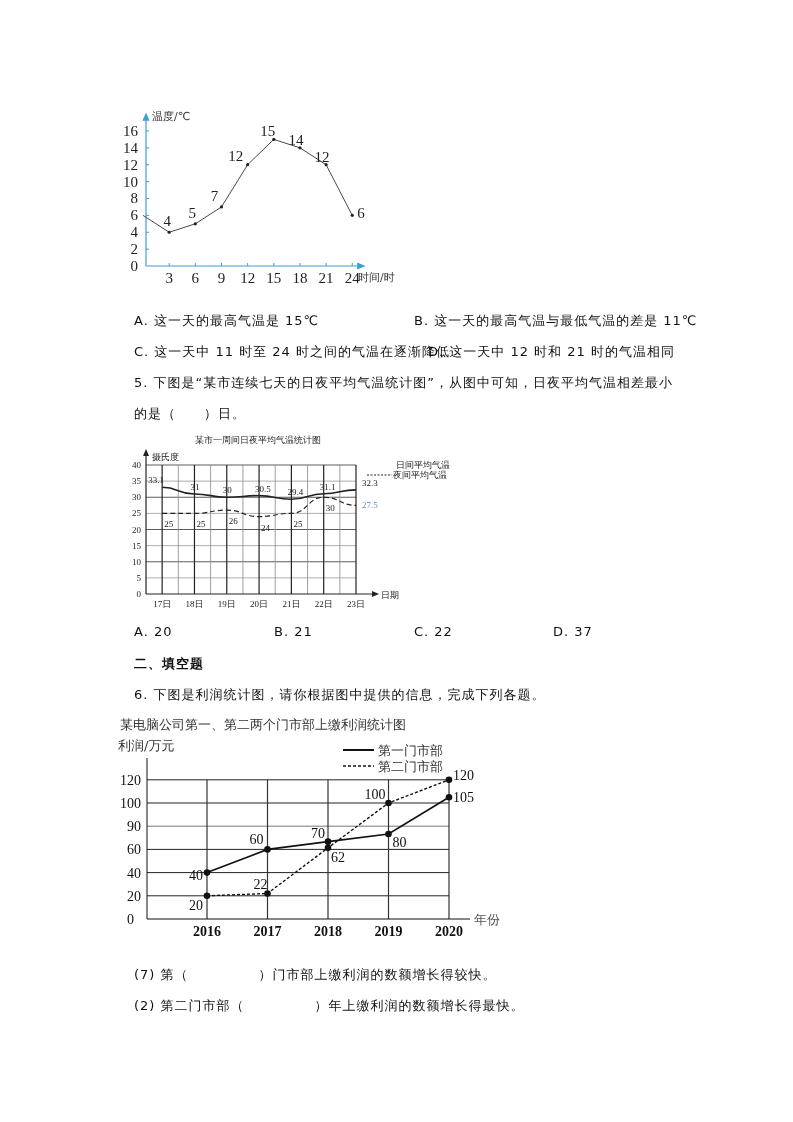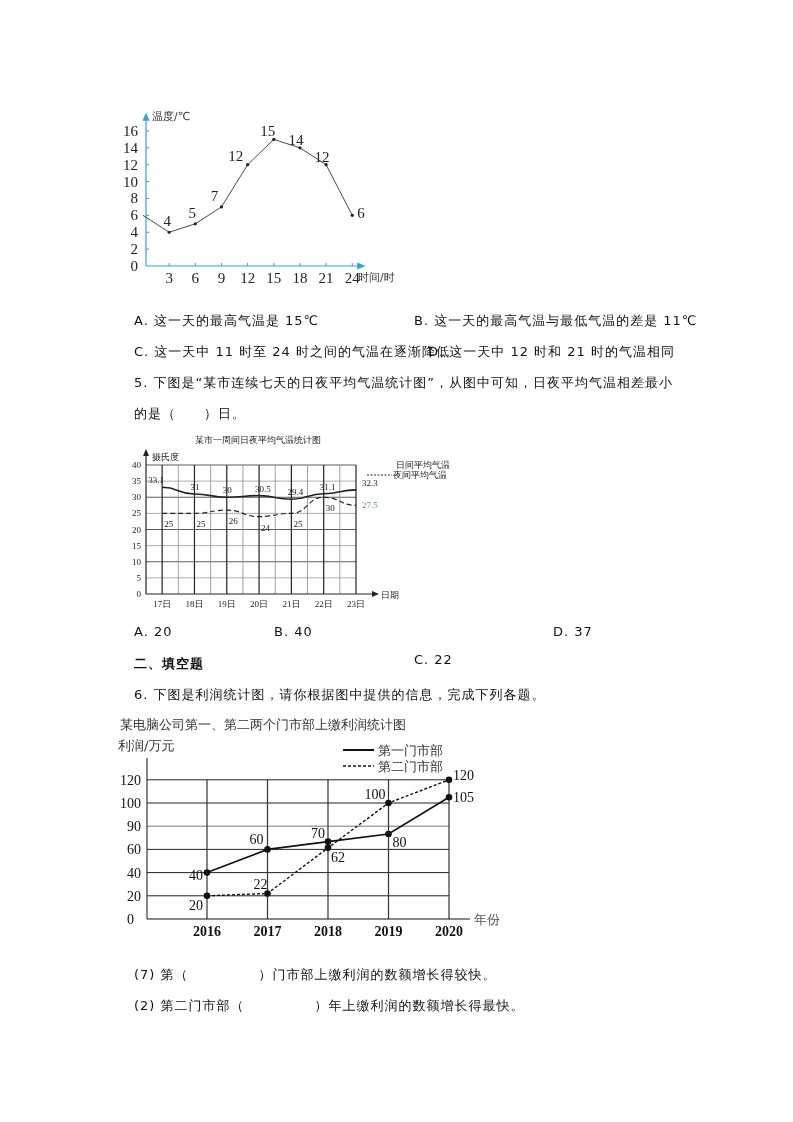--- a/index.html
+++ b/index.html
@@ -159,22 +159,22 @@
       <text x="362" y="508.3125" font-size="9" fill="#6a8ab8">27.5</text>
     </g>
   <g>
     <text class="sans" x="396" y="468" font-size="9" fill="#222">日间平均气温</text>
     <line x1="367" y1="475" x2="392" y2="475" stroke="#222" stroke-dasharray="2,1.5"></line>
     <text class="sans" x="393" y="478" font-size="9" fill="#222">夜间平均气温</text>
   </g>
 </svg>
 
 <div class="t" style="left:118px;top:624px;">A. 20</div>
-<div class="t" style="left:258px;top:624px;">B. 40</div>
-<div class="t" style="left:398px;top:652px;">C. 22</div>
+<div class="t" style="left:258px;top:624px;">B. 21</div>
+<div class="t" style="left:398px;top:624px;">C. 22</div>
 <div class="t" style="left:537px;top:624px;">D. 37</div>
 
 <div class="t" style="left:118px;top:655px;font-weight:bold;">二、填空题</div>
 <div class="t" style="left:118px;top:686px;text-align:center;">6. 下图是利润统计图，请你根据图中提供的信息，完成下列各题。</div>
 
 <svg id="chart3" width="793" height="960">
   <text class="sans" x="120" y="729" font-size="13" fill="#333">某电脑公司第一、第二两个门市部上缴利润统计图</text>
   <text class="sans" x="118" y="750" font-size="13" fill="#333">利润/万元</text>
   <g id="c3-grid">
       <line x1="147" y1="895.8" x2="449" y2="895.8" stroke="#222" stroke-width="1"></line>

